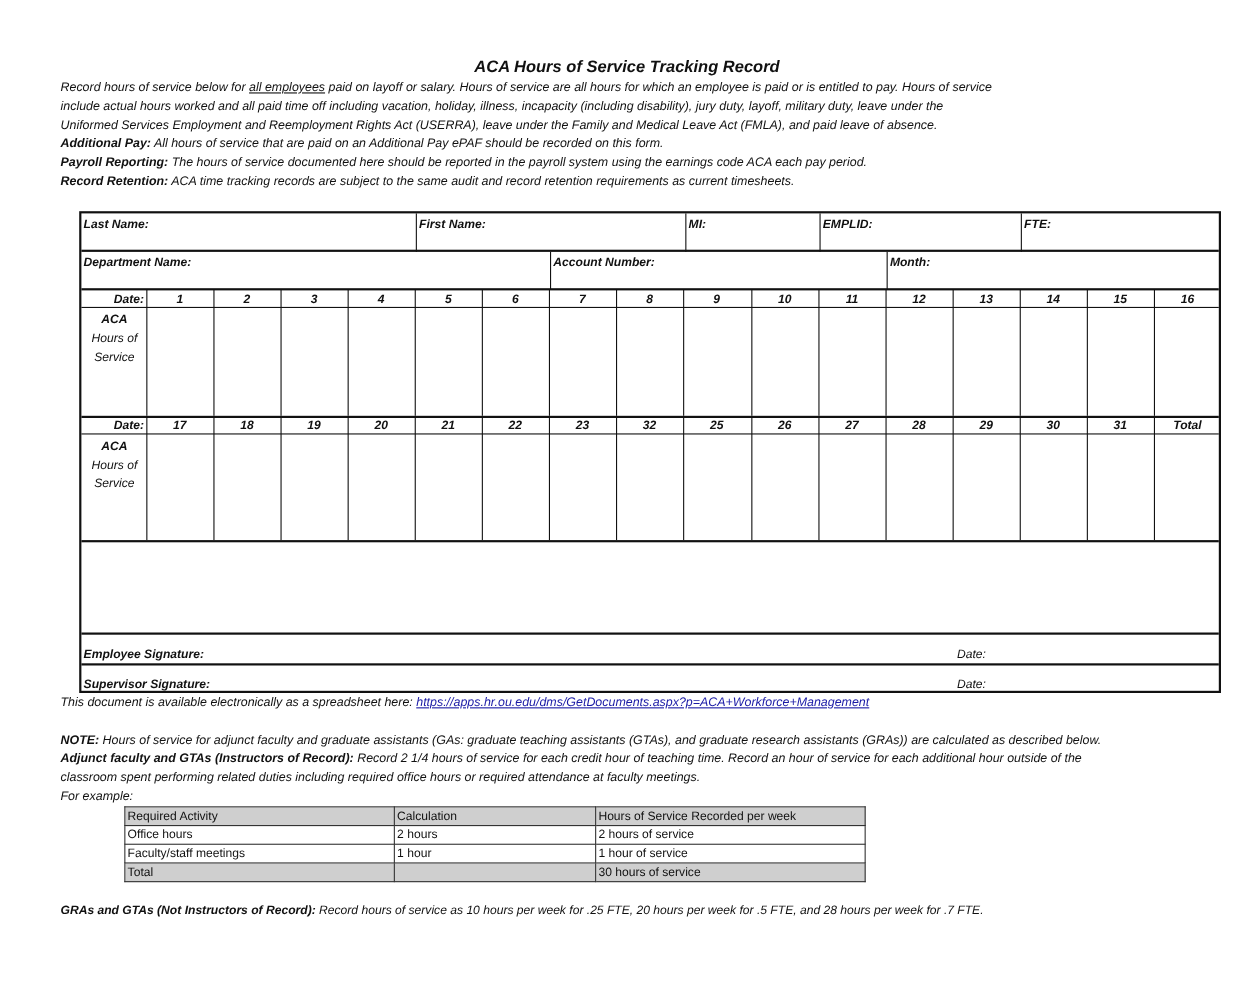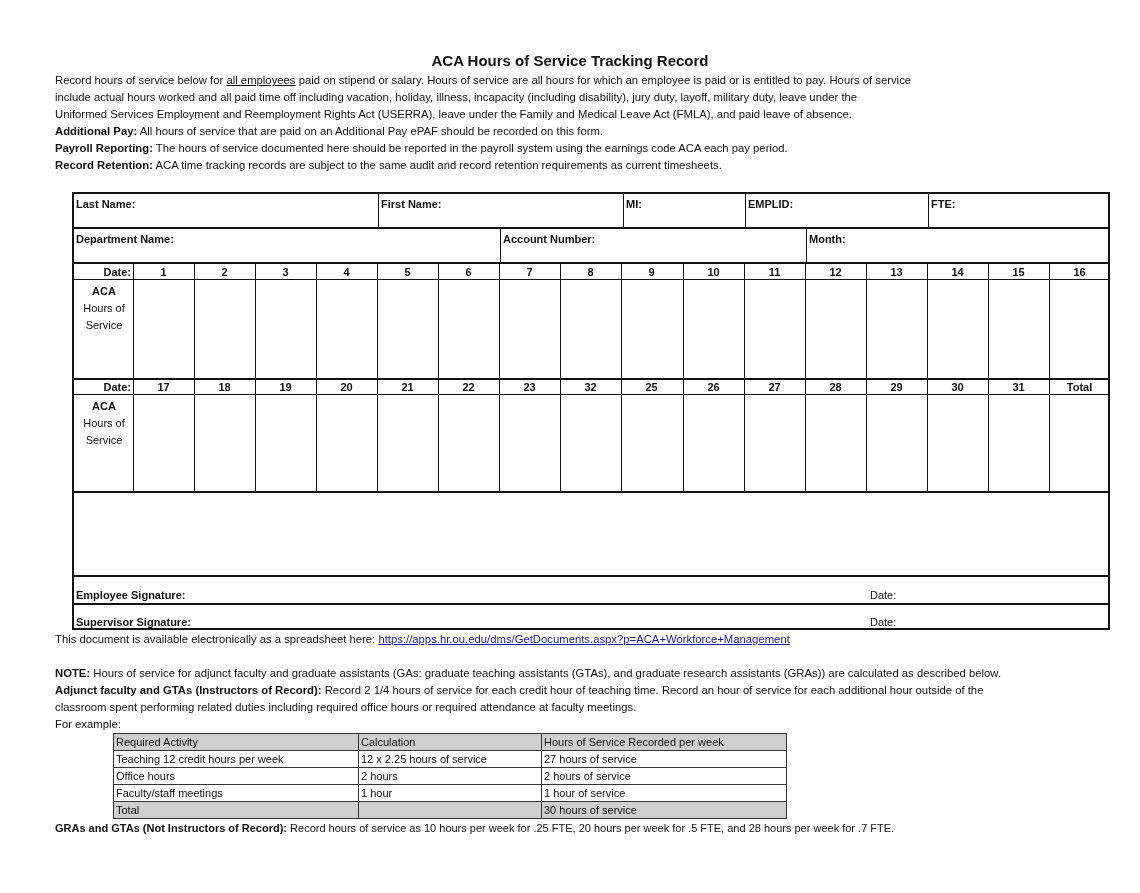--- a/index.html
+++ b/index.html
@@ -1,18 +1,18 @@
 <!DOCTYPE html>
 <html><head>
 <meta charset="utf-8">
 <style>
   html, body { margin: 0; padding: 0; background: #ffffff; }
   body { width: 1140px; height: 893px; position: relative; overflow: hidden;
          font-family: "Liberation Sans", sans-serif; color: #111; }
-  .abs { position: absolute; }
+  .abs { position: absolute; font-style: italic; }
   .title { left: 0; width: 1140px; top: 52px; text-align: center; font-weight: bold; font-size: 15px; }
   .para { left: 55px; font-size: 11.3px; line-height: 17px; white-space: nowrap; }
   .para b { font-weight: bold; text-align: right; }
   .u { text-decoration: underline; }
 
   
   .form { left: 52px; top: 192px; width: 1038px; height: 438px; border: 2px solid #111; box-sizing: border-box; margin-left: 20px; }
   .hline { position: absolute; left: 0; right: 0; height: 0; border-top: 2px solid #111; }
   .hline.thin { border-top-width: 1px; }
   .vline { position: absolute; width: 0; border-left: 1px solid #111; }
@@ -30,21 +30,21 @@
   .ex td { border: 1px solid #333; padding: 0 2px; height: 16px; line-height: 16px; white-space: nowrap; }
   .ex tr.hdr td, .ex tr.tot td { background: #cfcfcf; }
   .ex td.c1 { width: 240px; } .ex td.c2 { width: 178px; } .ex td.c3 { width: 240px; }
 </style>
 </head>
 <body>
 
 <div class="abs title">ACA Hours of Service Tracking Record</div>
 
 <div class="abs para" style="top:72px">
-  <span>Record hours of service below for </span><span class="u">all employees</span><span> paid on stipend or salary. Hours of service are all hours for which an employee is paid or is entitled to pay. Hours of service</span>
+  <span>Record hours of service below for </span><span class="u">all employees</span><span> paid on layoff or salary. Hours of service are all hours for which an employee is paid or is entitled to pay. Hours of service</span>
 </div>
 <div class="abs para" style="top:89px">include actual hours worked and all paid time off including vacation, holiday, illness, incapacity (including disability), jury duty, layoff, military duty, leave under the</div>
 <div class="abs para" style="top:106px">Uniformed Services Employment and Reemployment Rights Act (USERRA), leave under the Family and Medical Leave Act (FMLA), and paid leave of absence.</div>
 <div class="abs para" style="top:123px"><b>Additional Pay:</b><span> All hours of service that are paid on an Additional Pay ePAF should be recorded on this form.</span></div>
 <div class="abs para" style="top:140px"><b>Payroll Reporting:</b><span> The hours of service documented here should be reported in the payroll system using the earnings code ACA each pay period.</span></div>
 <div class="abs para" style="top:157px"><b>Record Retention:</b><span> ACA time tracking records are subject to the same audit and record retention requirements as current timesheets.</span></div>
 
 <div class="abs form" id="form">
 
   <div class="lbl" style="left:2px;top:4px">Last Name:</div>
@@ -202,25 +202,20 @@
 <div class="abs para" style="top:716px">For example:</div>
 
 <table class="ex">
   <tbody>
       <tr class="hdr">
     <td class="c1">Required Activity</td>
     <td class="c2">Calculation</td>
     <td class="c3">Hours of Service Recorded per week</td>
   </tr>
   <tr>
-    <td>Teaching 12 credit hours per week</td>
-    <td>12 x 2.25 hours of service</td>
-    <td>27 hours of service</td>
-  </tr>
-  <tr>
     <td>Office hours</td>
     <td>2 hours</td>
     <td>2 hours of service</td>
   </tr>
   <tr>
     <td>Faculty/staff meetings</td>
     <td>1 hour</td>
     <td>1 hour of service</td>
   </tr>
   <tr class="tot">

